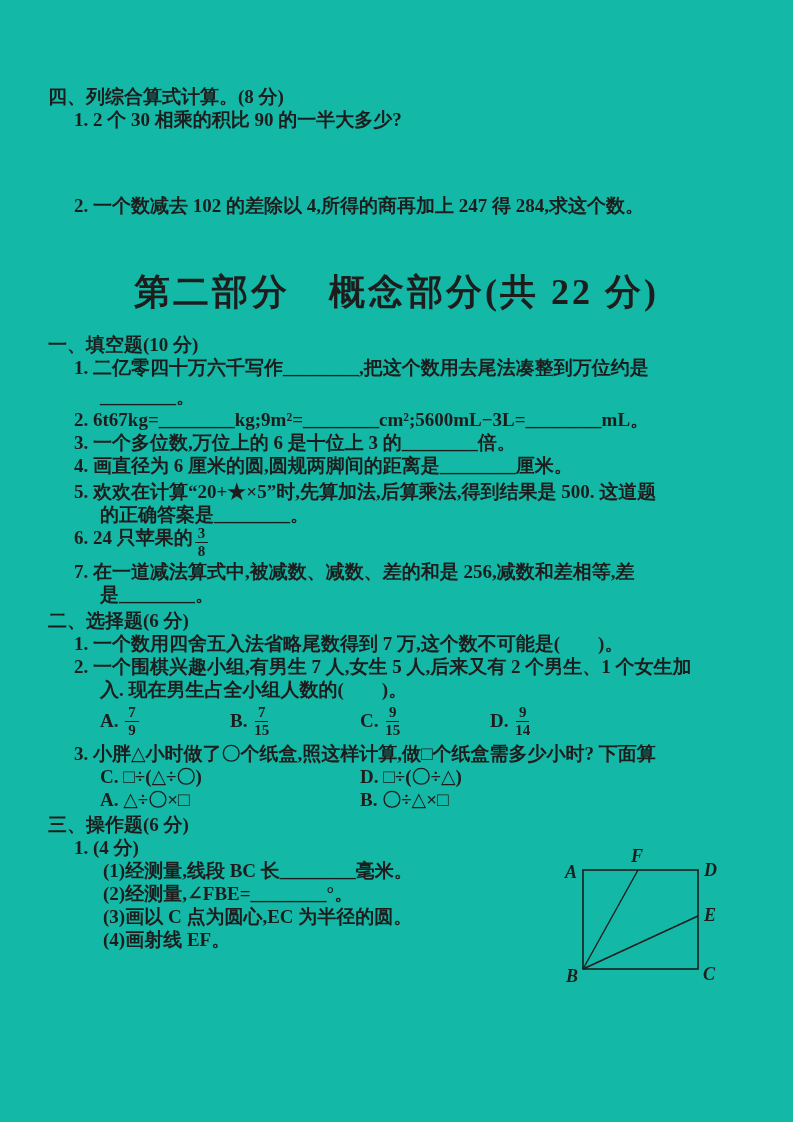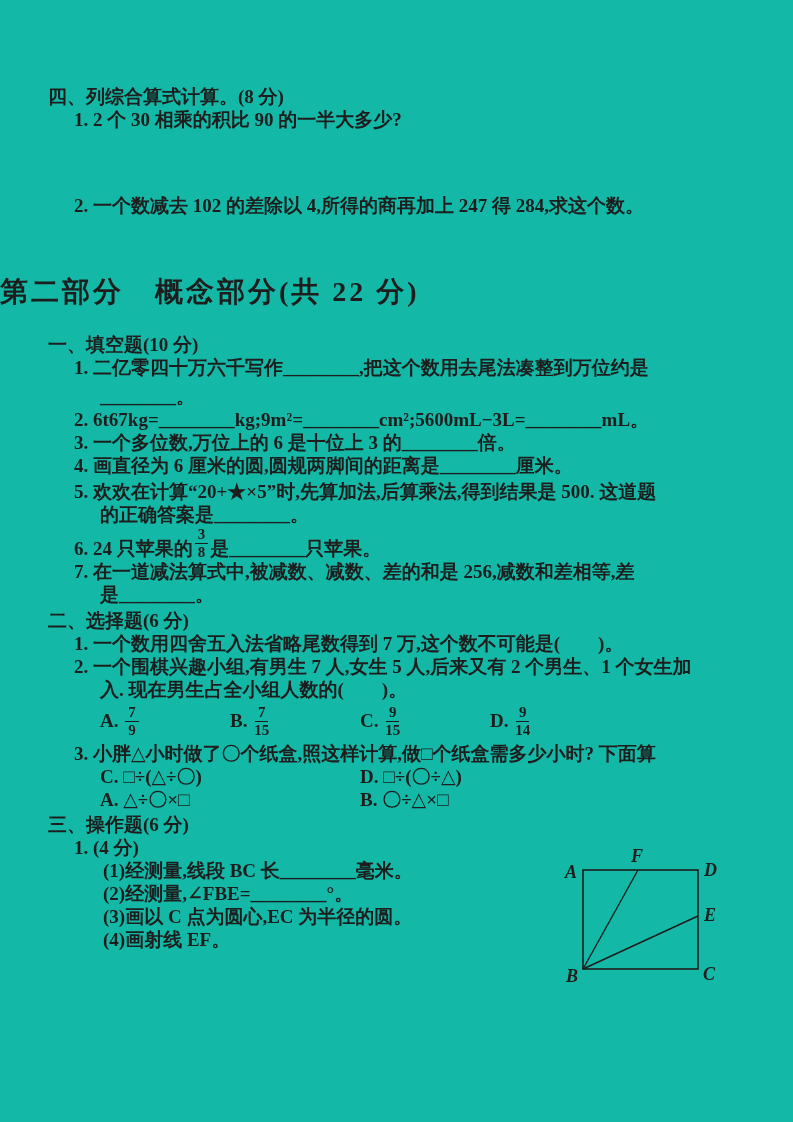--- a/index.html
+++ b/index.html
@@ -16,33 +16,34 @@
   }
   .line { line-height:23px; white-space:nowrap; }
   .ind0 { margin-left:48px; }   
   .ind1 { margin-left:74px; }   
   .ind2 { margin-left:100px; }  
   .ind3 { margin-left:103px; }  
   .bold { font-weight:700; }
   .part-title {
     margin-top:57px;
     height:36px; line-height:36px;
-    font-size:28px; font-weight:700;
+    text-align:center;
+    font-size:36px; font-weight:700;
     letter-spacing:3px;
   }
   
   .frac {
     display:inline-flex; flex-direction:column; align-items:center;
     vertical-align:-9px;
     font-size:15px; line-height:15px; font-weight:600;
     margin:0 2px;
   }
   .frac .num { border-bottom:1.6px solid #1d1d1d; padding:0 3px 1px 3px; }
   .frac .den { padding-top:1px; }
-  .frac-line { height:34px; display:flex; align-items:flex-end; }
+  .frac-line { height:34px; display:flex; align-items:flex-start; }
   
   .opts-row { display:flex; margin-left:100px; line-height:23px; }
   .opts-row .w1 { width:123px; } .opts-row .w2 { width:120px; } .opts-row .w3 { width:117px; }
   .fopts-row { display:flex; margin-left:100px; height:36px; align-items:center; }
   .fopts-row .fopt { width:130px; display:flex; align-items:center; }
   .sym-row { display:flex; margin-left:100px; line-height:23px; }
   .sym-row .sw { width:260px; }
   
   .figure { position:absolute; left:558px; top:848px; width:175px; height:140px; }
   .figure svg text {
@@ -68,21 +69,20 @@
   <div class="line ind1">3. 一个多位数,万位上的 6 是十位上 3 的________倍。</div>
   <div class="line ind1">4. 画直径为 6 厘米的圆,圆规两脚间的距离是________厘米。</div>
   <div class="line ind1" style="margin-top:3px">5. 欢欢在计算“20+★×5”时,先算加法,后算乘法,得到结果是 500. 这道题</div>
   <div class="line ind2">的正确答案是________。</div>
   <div class="line ind1 frac-line">
     <span>6. 24 只苹果的</span>
       <span class="frac">
         <span class="num">3</span>
         <span class="den">8</span>
       </span>
-      <span>是________只苹果。</span>
   </div>
   <div class="line ind1">7. 在一道减法算式中,被减数、减数、差的和是 256,减数和差相等,差</div>
   <div class="line ind2">是________。</div>
 
   <div class="line ind0 bold" style="margin-top:3px">二、选择题(6 分)</div>
   <div class="line ind1">1. 一个数用四舍五入法省略尾数得到 7 万,这个数不可能是(　　)。</div>
   <div class="line ind1">2. 一个围棋兴趣小组,有男生 7 人,女生 5 人,后来又有 2 个男生、1 个女生加</div>
   <div class="line ind2">入. 现在男生占全小组人数的(　　)。</div>
   <div class="fopts-row" style="margin-top:2px">
     <span class="fopt"><span>A.</span>&nbsp;<span class="frac">

